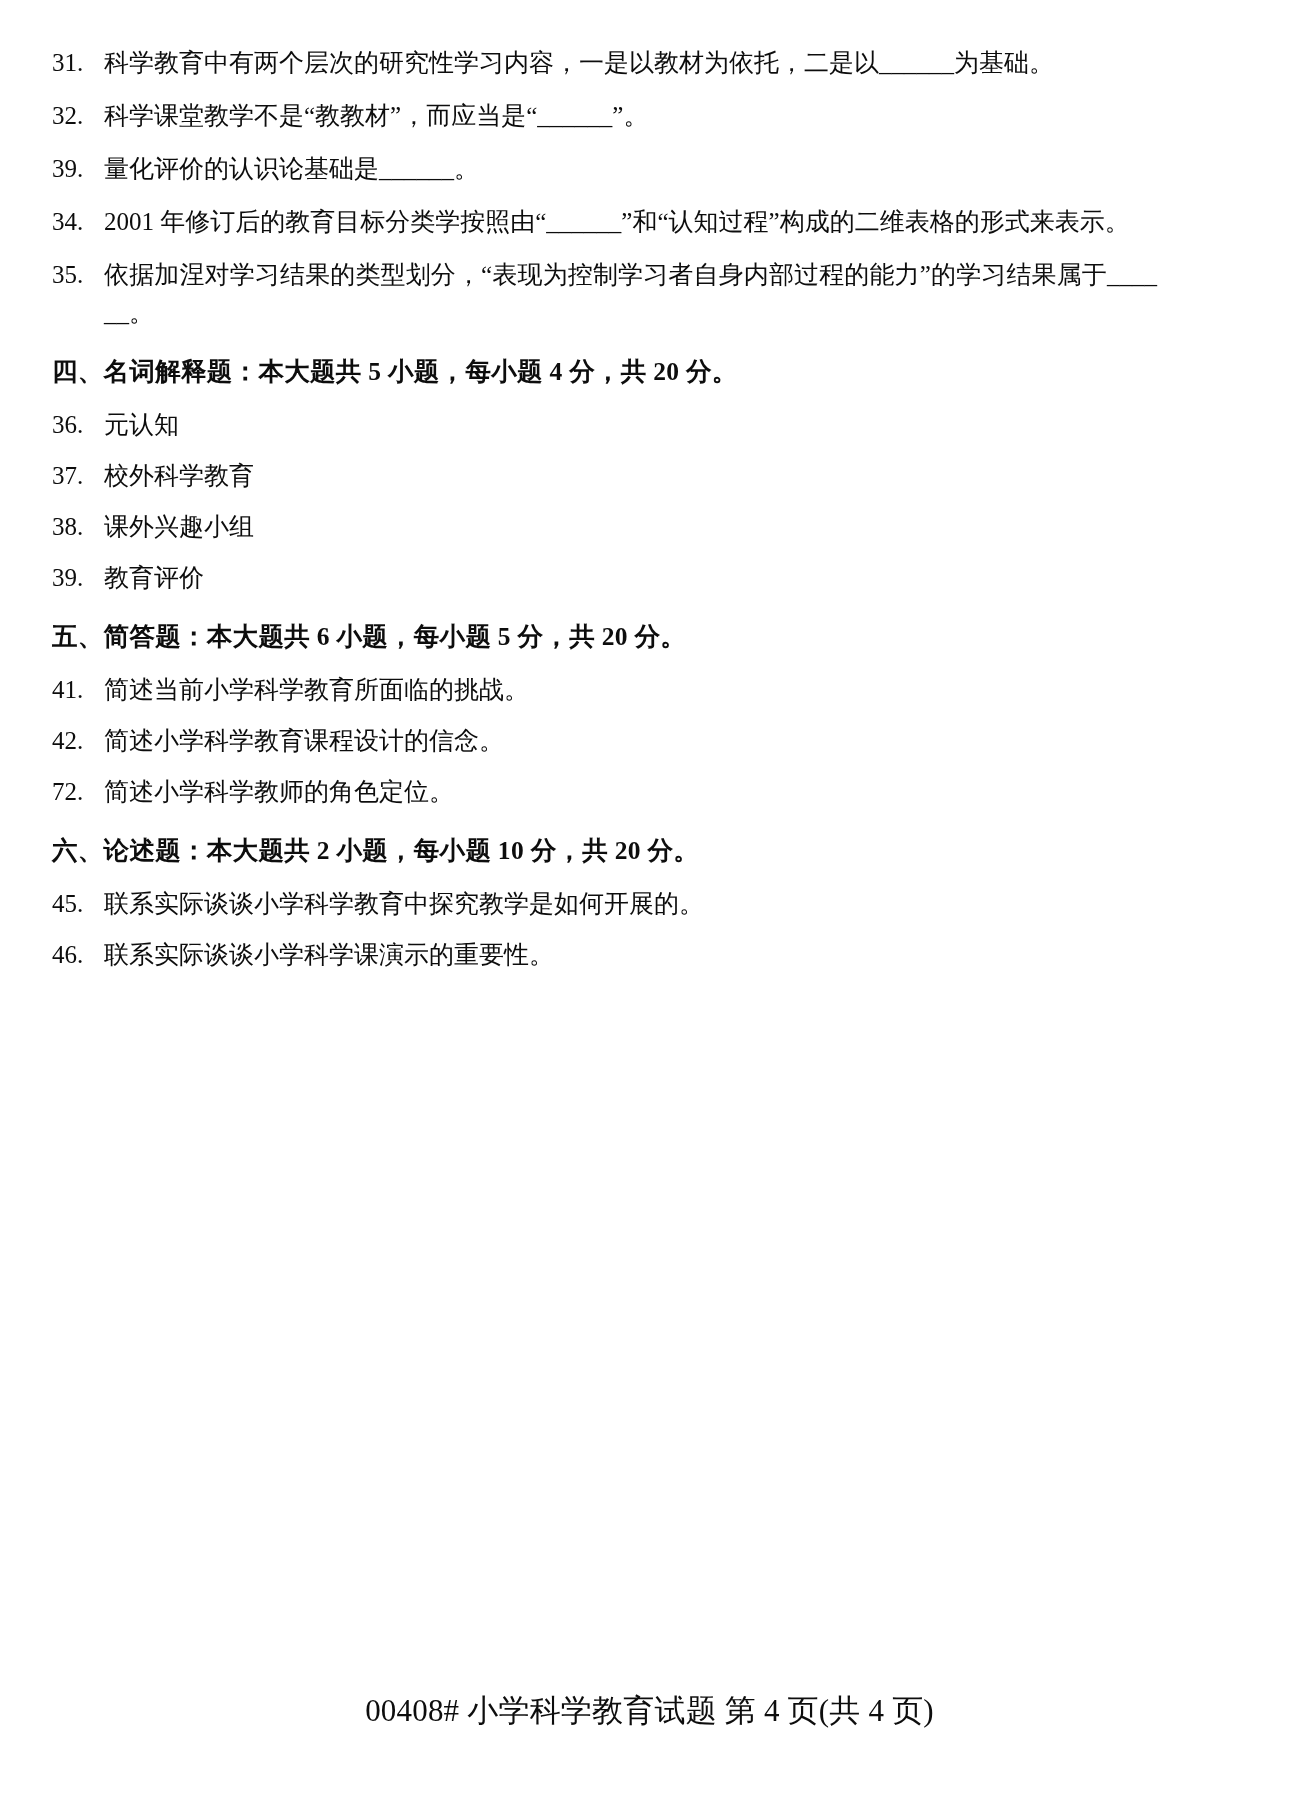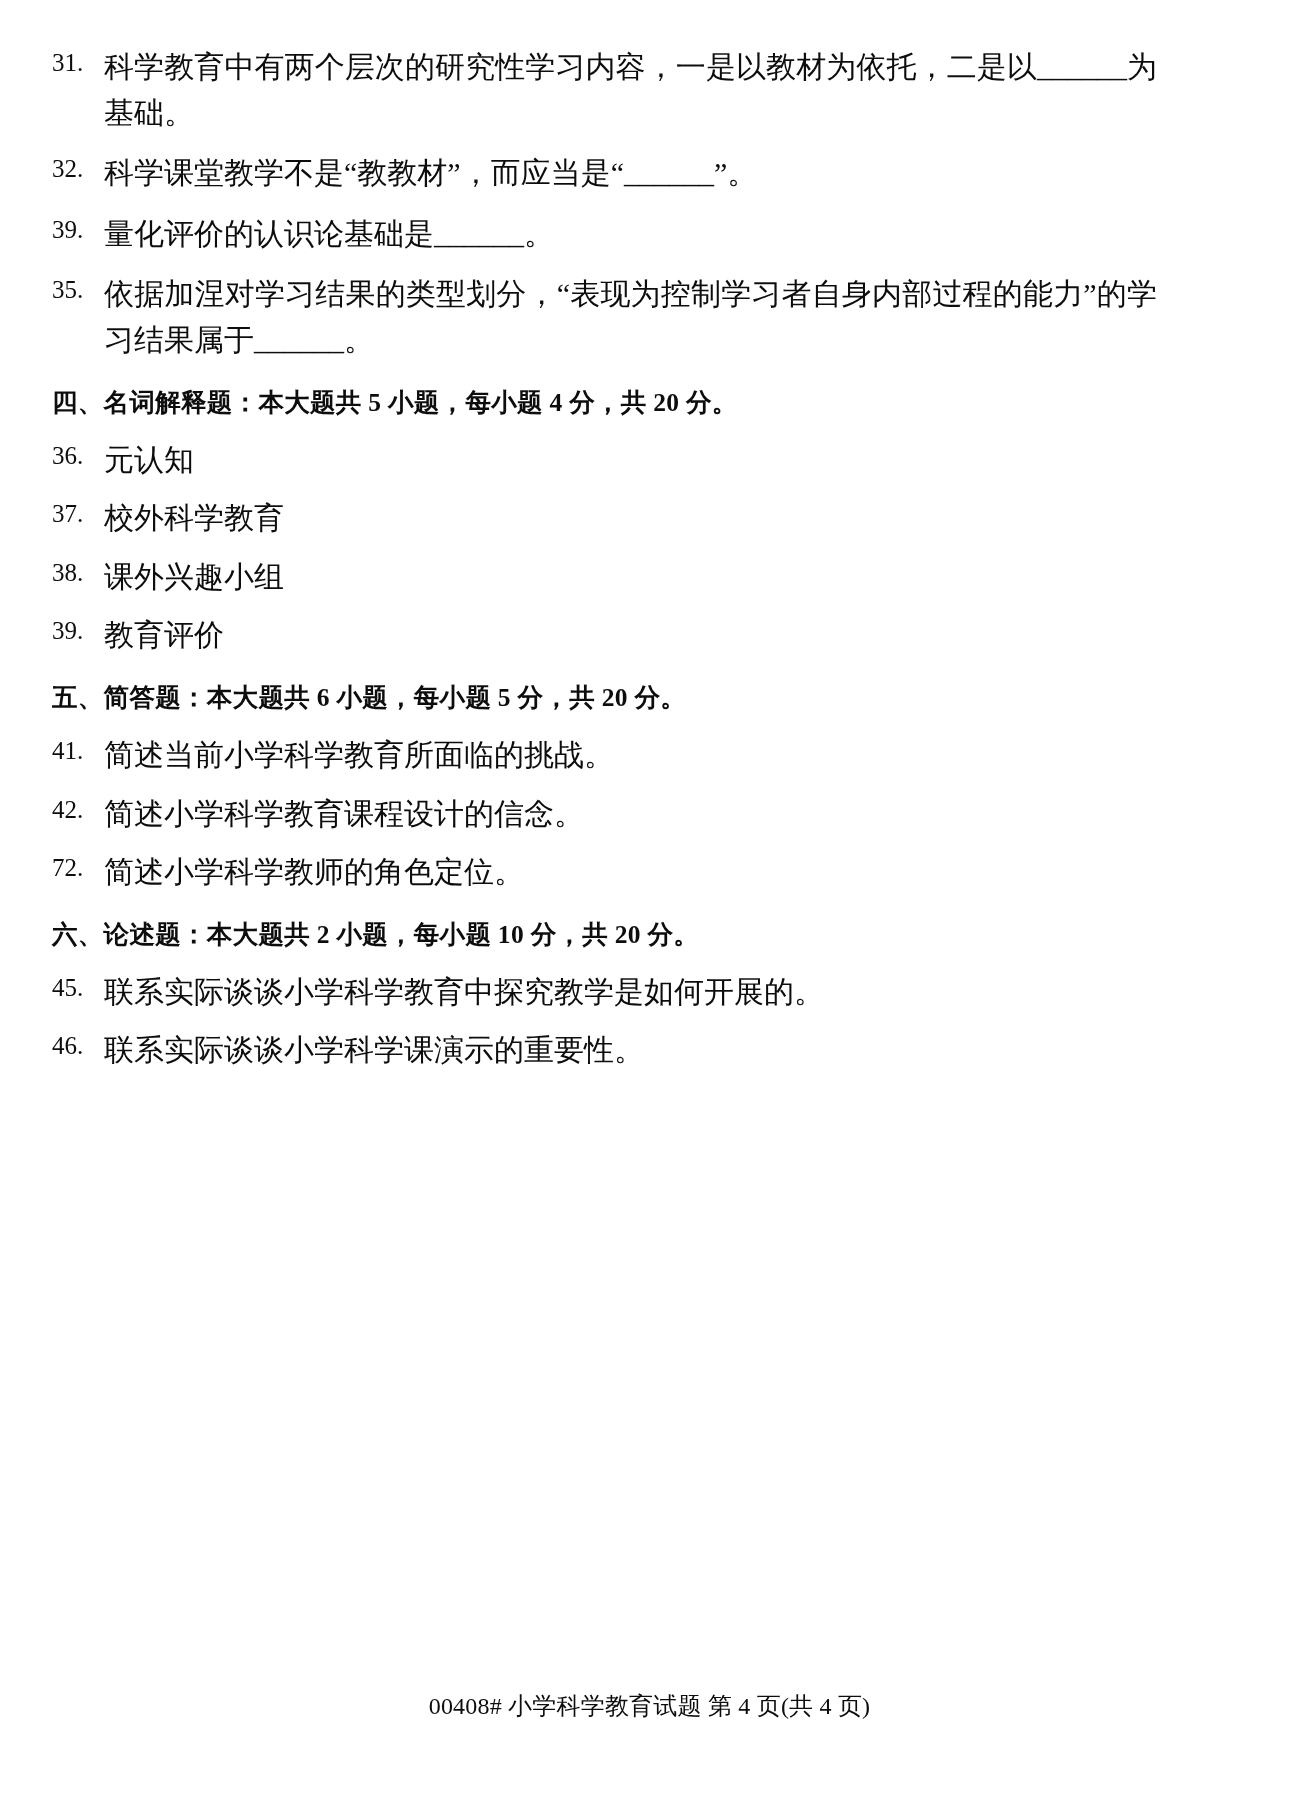--- a/index.html
+++ b/index.html
@@ -38,41 +38,41 @@
   }
   .qnum {
     width: 52px;
     flex: 0 0 52px;
     font-size: 25px;
     text-align: left;
     letter-spacing: 0px;
   }
   .qtext {
     flex: 1 1 auto;
-    font-size: 30px;
+    font-size: 25px;
     text-align: justify;
     word-break: break-all;
   }
   .section-head {
     font-size: 25.5px;
     font-weight: bold;
     margin-top: 22px;
     margin-bottom: 17px;
     letter-spacing: 0.3px;
   }
   .tight {
     margin-bottom: 13px;
   }
   .footer {
     position: absolute;
     left: 0;
     top: 1690px;
     width: 1299px;
     text-align: center;
-    font-size: 24px;
+    font-size: 31px;
     letter-spacing: 0.2px;
   }
 </style>
 </head>
 <body>
 
 <div class="page">
   <div class="content">
 
     <div class="qrow">
@@ -83,20 +83,24 @@
     <div class="qrow">
       <div class="qnum">32.</div>
       <div class="qtext">科学课堂教学不是“教教材”，而应当是“______”。</div>
     </div>
 
     <div class="qrow">
       <div class="qnum">39.</div>
       <div class="qtext">量化评价的认识论基础是______。</div>
     </div>
 
+    <div class="qrow">
+      <div class="qnum">34.</div>
+      <div class="qtext">2001 年修订后的教育目标分类学按照由“______”和“认知过程”构成的二维表格的形式来表示。</div>
+    </div>
 
     <div class="qrow">
       <div class="qnum">35.</div>
       <div class="qtext">依据加涅对学习结果的类型划分，“表现为控制学习者自身内部过程的能力”的学习结果属于______。</div>
     </div>
 
     <div class="section-head">四、名词解释题：本大题共 5 小题，每小题 4 分，共 20 分。</div>
 
     <div class="qrow tight">
       <div class="qnum">36.</div>

